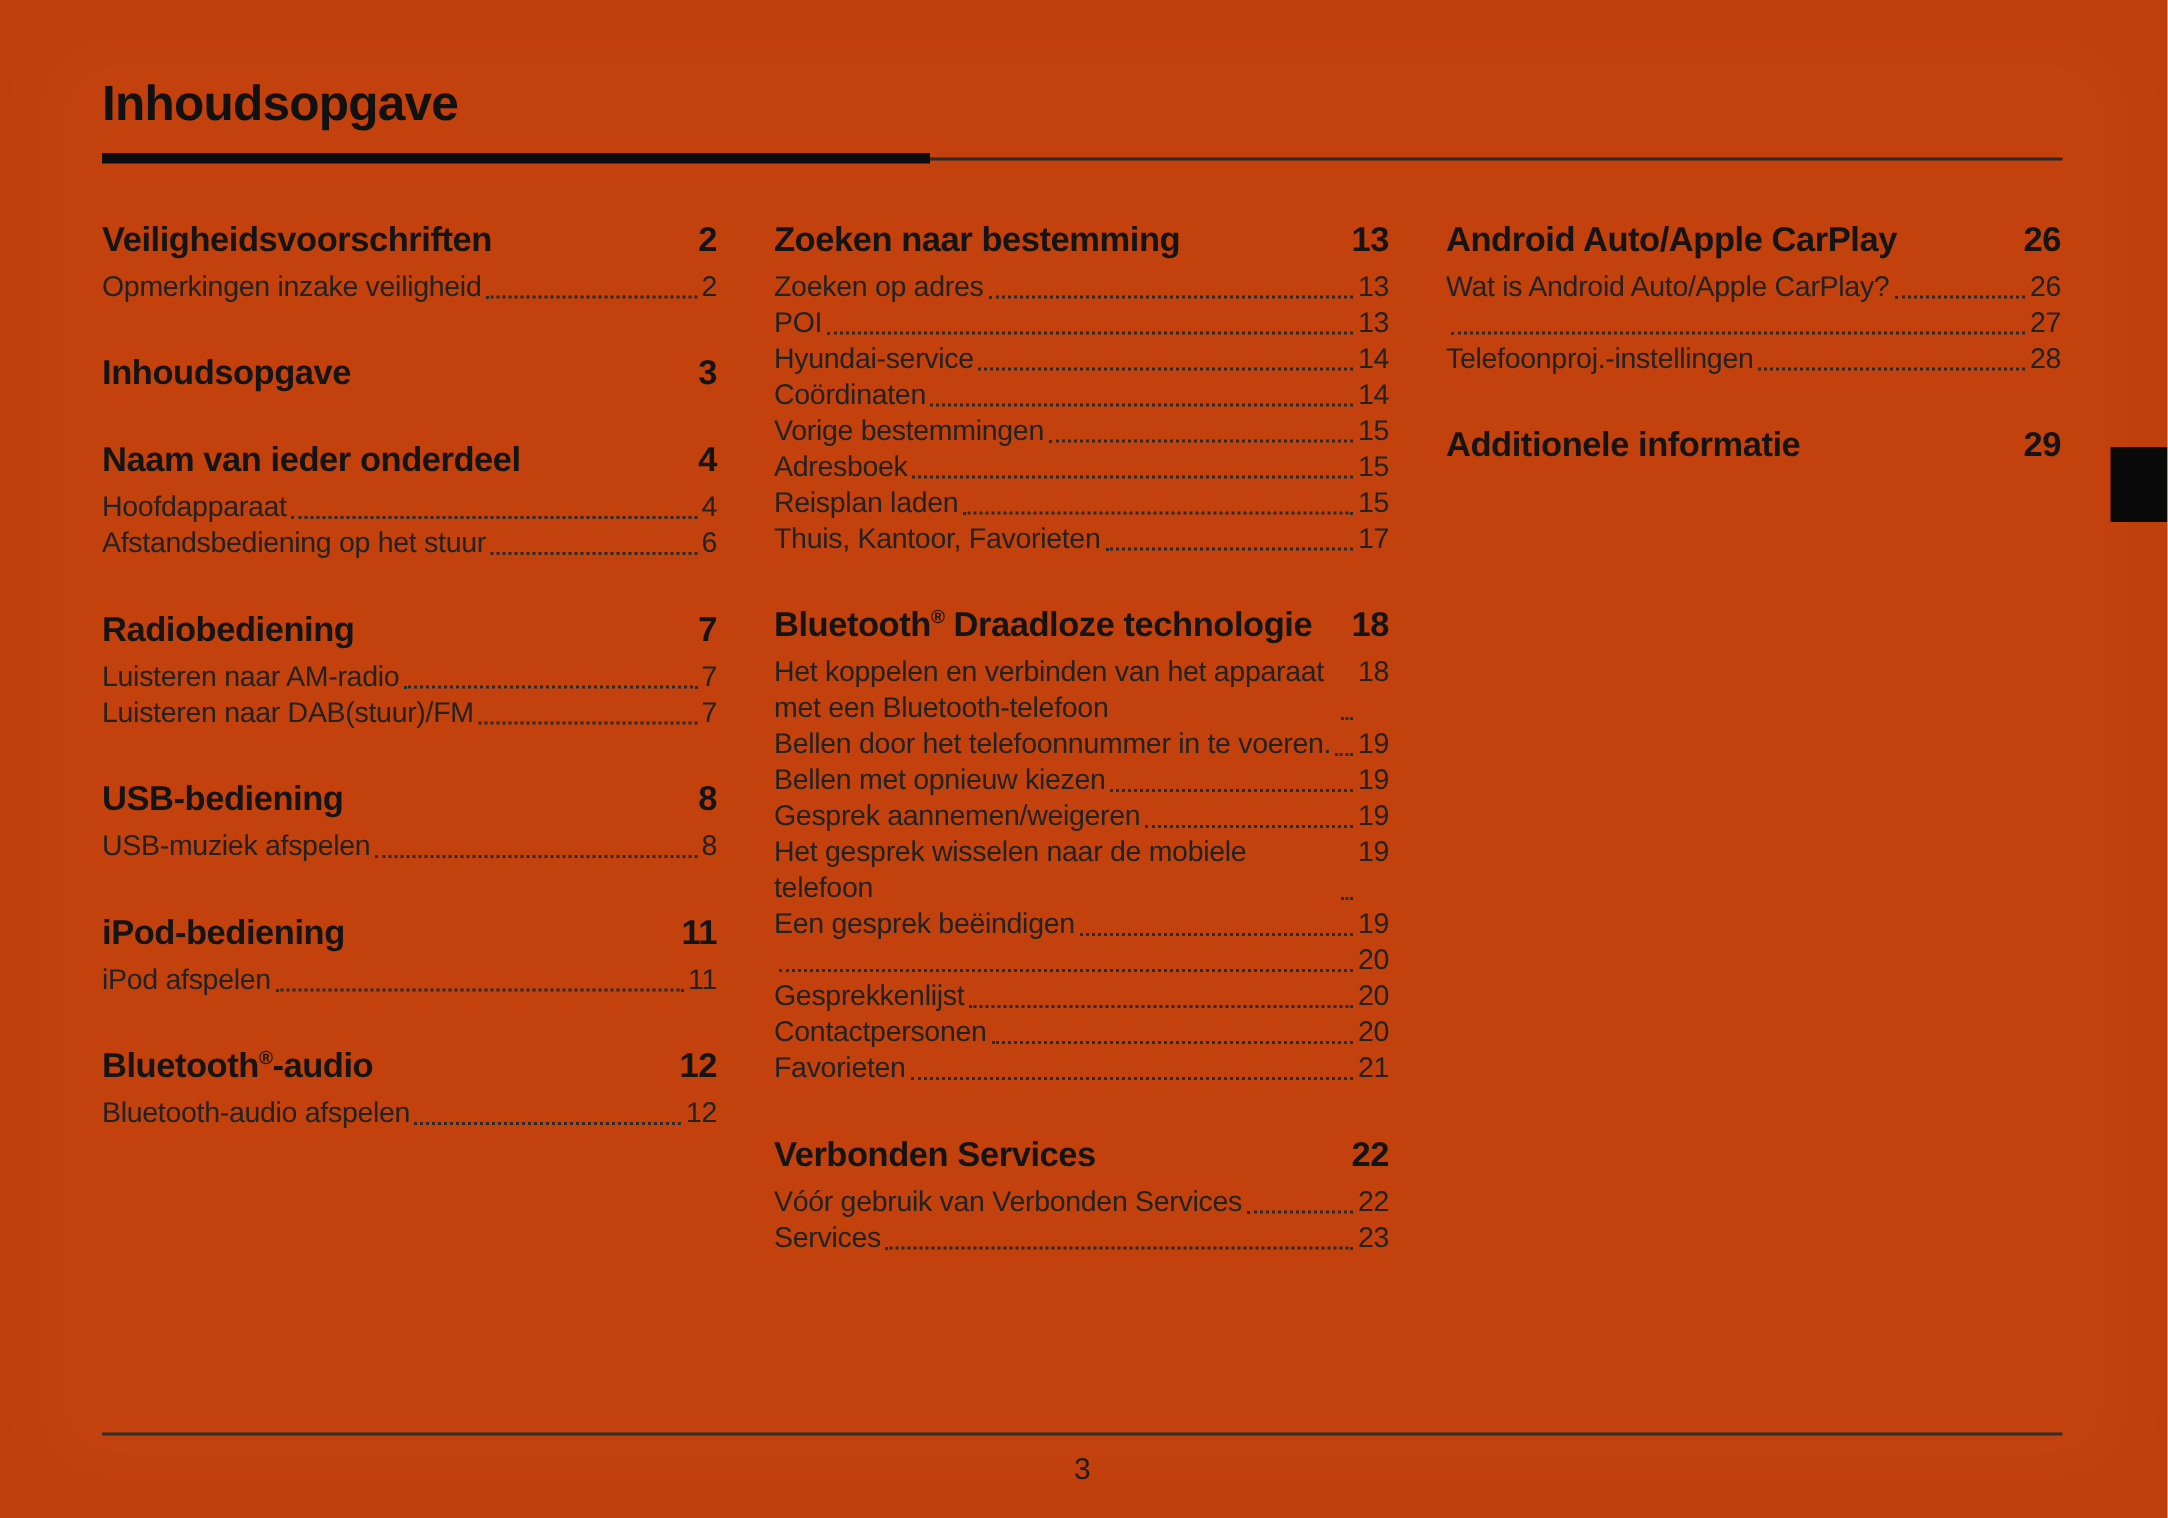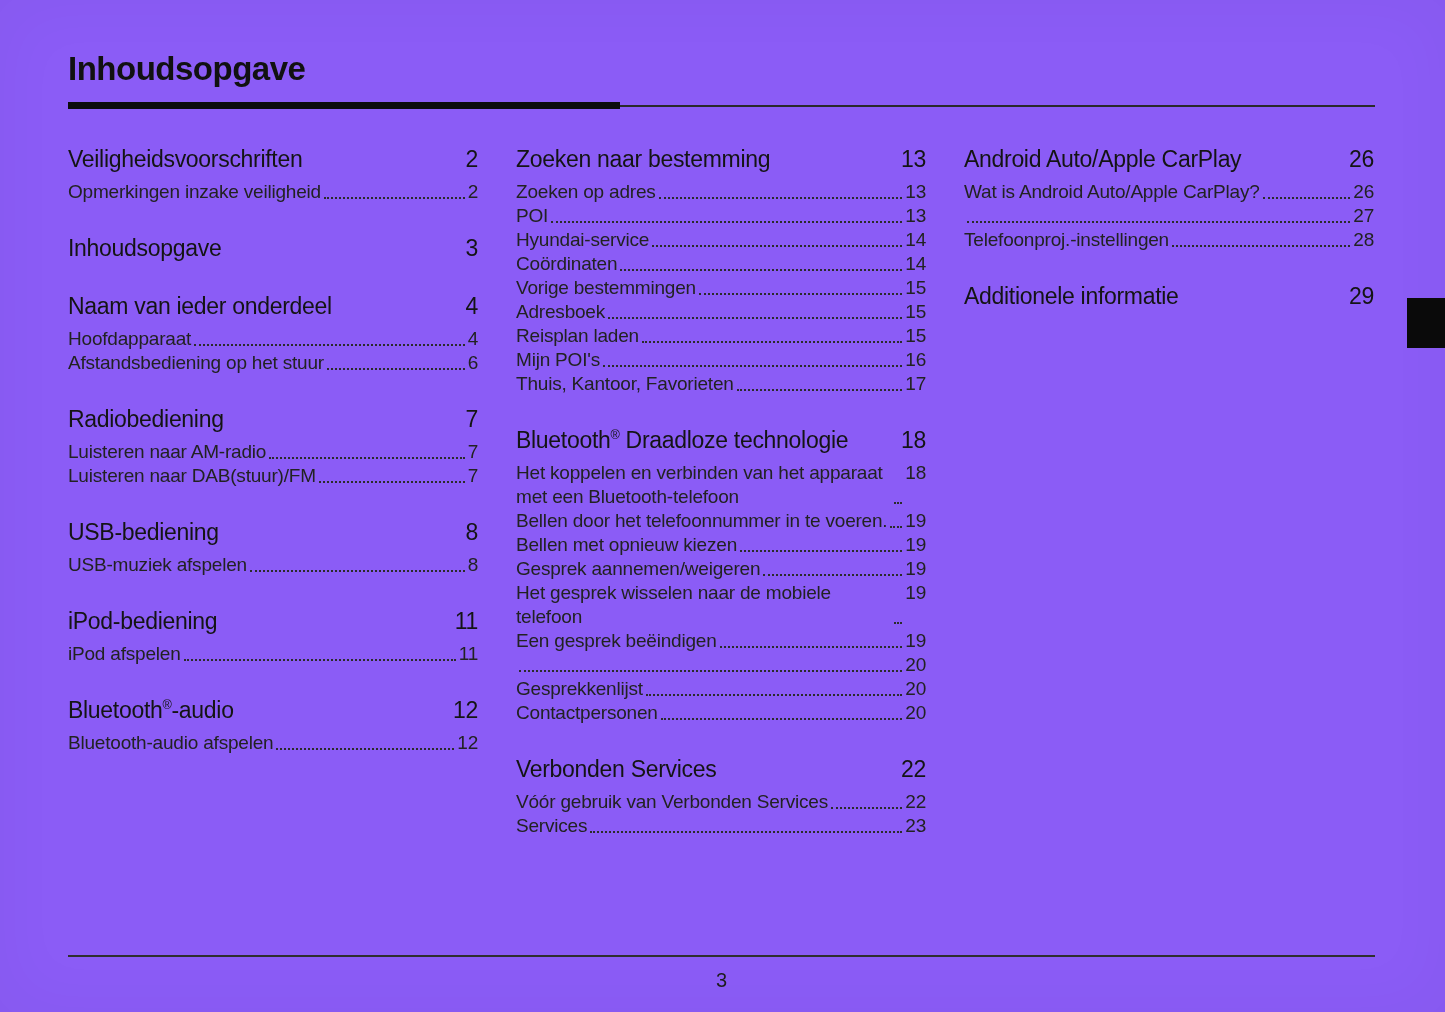--- a/index.html
+++ b/index.html
@@ -5,21 +5,21 @@
   html, body {
     margin: 0;
     padding: 0;
     background: #e9e8e4;
     font-family: "Liberation Sans", sans-serif;
   }
   .page {
     position: relative;
     width: 1445px;
     height: 1012px;
-    background: #8b5cf6;
+    background: #c2410c;
     box-sizing: border-box;
     padding: 0 70px 0 68px;
     overflow: hidden;
     box-shadow: inset 0 0 70px rgba(0,0,0,0.035);
   }
   .doc-header { padding-top: 50px; }
   .doc-title {
     font-size: 33px;
     font-weight: bold;
     color: #111;
@@ -50,21 +50,21 @@
   }
   .toc-column {
     width: 410px;
     flex: 0 0 410px;
   }
   .toc-section { margin-bottom: 30px; }
   .sec-head {
     display: flex;
     align-items: baseline;
     font-size: 23px;
-    font-weight: normal;
+    font-weight: bold;
     color: #141414;
     letter-spacing: -0.3px;
     margin-bottom: 7px;
     line-height: 28px;
   }
   .sec-title { flex: 1 1 auto; }
   .sec-page { flex: 0 0 auto; margin-left: 10px; }
   .toc-entry {
     display: flex;
     font-size: 19px;
@@ -240,25 +240,20 @@
             <span class="entry-label">Adresboek</span>
             <span class="leader"></span>
             <span class="entry-page">15</span>
           </div>
           <div class="toc-entry">
             <span class="entry-label">Reisplan laden</span>
             <span class="leader"></span>
             <span class="entry-page">15</span>
           </div>
           <div class="toc-entry">
-            <span class="entry-label">Mijn POI's</span>
-            <span class="leader"></span>
-            <span class="entry-page">16</span>
-          </div>
-          <div class="toc-entry">
             <span class="entry-label">Thuis, Kantoor, Favorieten</span>
             <span class="leader"></span>
             <span class="entry-page">17</span>
           </div>
         </section>
         <section class="toc-section">
           <div class="sec-head">
             <span class="sec-title">Bluetooth<sup class="reg">®</sup> Draadloze technologie</span>
             <span class="sec-page">18</span>
           </div>
@@ -298,20 +293,25 @@
           </div>
           <div class="toc-entry">
             <span class="entry-label">Gesprekkenlijst</span>
             <span class="leader"></span>
             <span class="entry-page">20</span>
           </div>
           <div class="toc-entry">
             <span class="entry-label">Contactpersonen</span>
             <span class="leader"></span>
             <span class="entry-page">20</span>
+          </div>
+          <div class="toc-entry">
+            <span class="entry-label">Favorieten</span>
+            <span class="leader"></span>
+            <span class="entry-page">21</span>
           </div>
         </section>
         <section class="toc-section">
           <div class="sec-head">
             <span class="sec-title">Verbonden Services</span>
             <span class="sec-page">22</span>
           </div>
           <div class="toc-entry">
             <span class="entry-label">Vóór gebruik van Verbonden Services</span>
             <span class="leader"></span>

